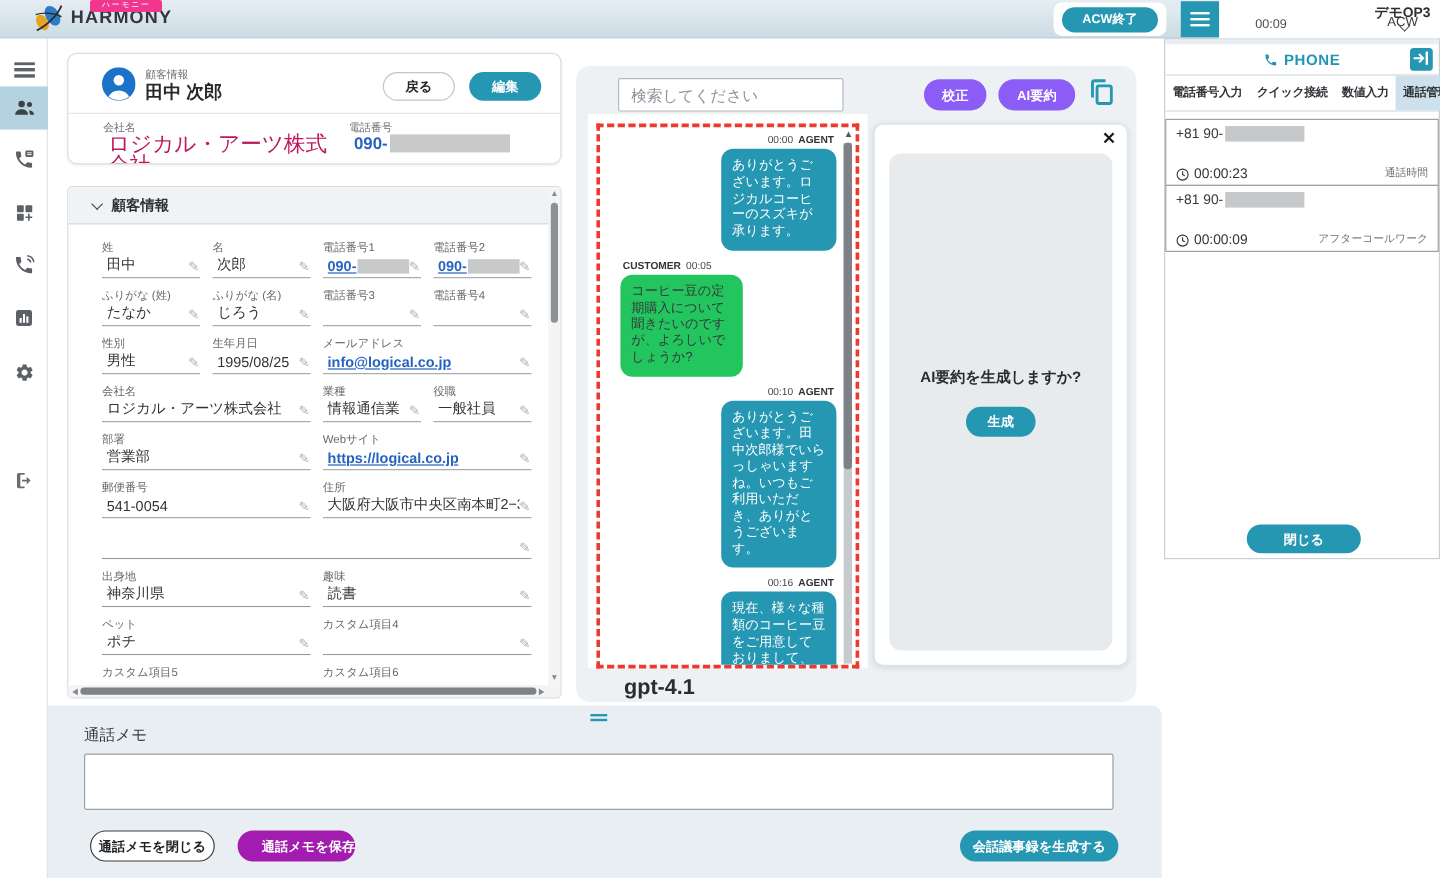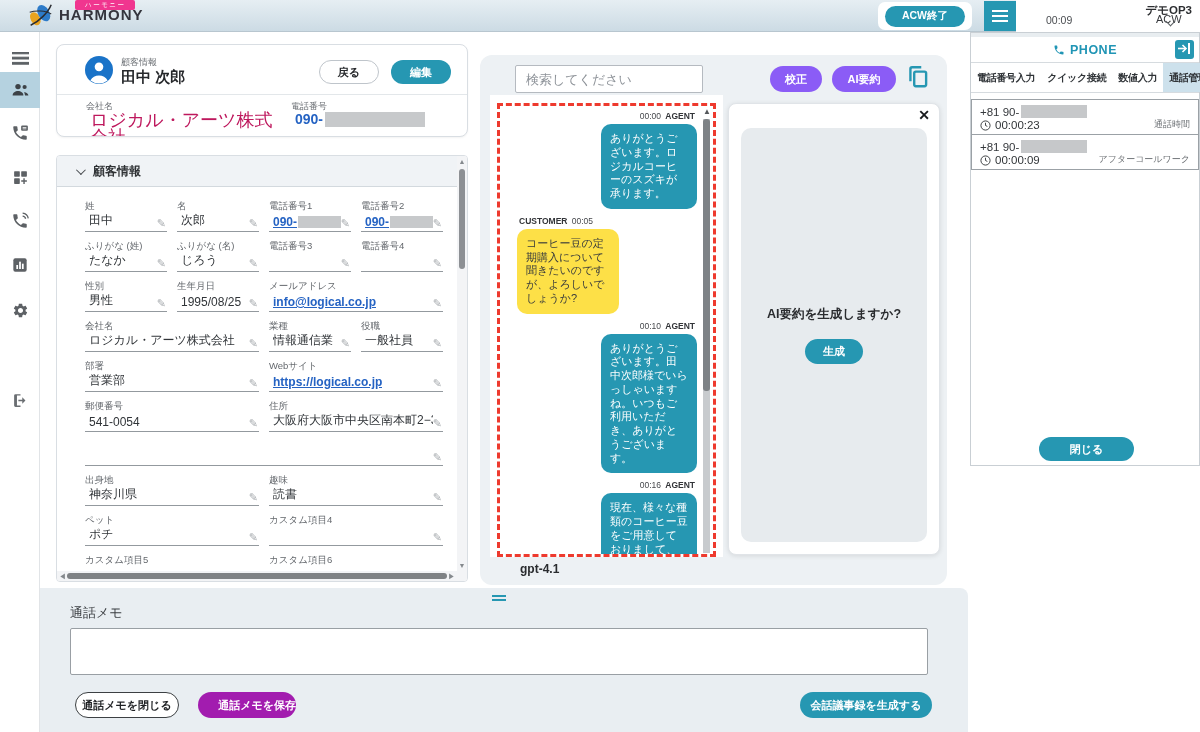--- a/index.html
+++ b/index.html
@@ -86,26 +86,26 @@
   .btn-aisum { left:352px; top:11px; width:64px; }
   .copy-btn { position:absolute; left:424px; top:9px; width:28px; height:28px; background:transparent; border:none; cursor:pointer; }
   .transcript-bg { position:absolute; left:10px; top:40px; width:233px; height:462px; background:#fff; }
   .dashed { position:absolute; left:17px; top:48px; width:219px; height:454px; border:3px dashed #ee3a2e; overflow:hidden; }
   .messages { position:absolute; left:0; top:0; right:0; bottom:0; padding:2px 16px 0 17px; overflow:hidden; }
   .msg-meta { font-size:8.5px; color:#46484c; margin:3px 2px; white-space:nowrap; }
   .msg-meta b { color:#323438; }
   .msg-meta.right { text-align:right; }
   .bubble { border-radius:10px; padding:8px 9px; font-size:11px; line-height:1.25; margin-bottom:7px; word-break:break-all; }
   .bubble.agent { width:96px; margin-left:auto; background:#2697b2; color:#fff; }
-  .bubble.customer { width:102px; background:#fde047; color:#36393c; }
+  .bubble.customer { width:102px; background:#22c55e; color:#36393c; }
   .t-scroll { position:absolute; right:1px; top:1px; bottom:1px; width:10px; }
   .t-scroll .sb-arrow { position:absolute; top:0; left:0; width:10px; text-align:center; font-size:8px; color:#54575b; cursor:pointer; }
   .t-track { position:absolute; left:1px; top:12px; bottom:0; width:7px; background:#c8cbce; }
   .t-thumb { position:absolute; left:1px; top:12px; width:7px; height:272px; background:#7e8286; border-radius:3px; cursor:pointer; }
-  .model-label { position:absolute; left:40px; top:507px; font-size:12px; font-weight:bold; color:#2a2c2f; }
+  .model-label { position:absolute; left:40px; top:507px; font-size:18px; font-weight:bold; color:#2a2c2f; }
 
   
   .ai-panel { position:absolute; left:248px; top:48px; width:212px; height:452px; background:#fff; border:1px solid #e0e4e8;
     border-radius:8px; box-shadow:0 1px 5px rgba(0,0,0,.10); }
   .ai-close { position:absolute; right:9px; top:3px; font-size:14px; font-weight:bold; color:#17191c; background:none; border:none; cursor:pointer; font-family:inherit; }
   .ai-inner { position:absolute; left:12px; top:24px; right:12px; bottom:12px; background:#e7ebee; border-radius:10px;
     display:flex; flex-direction:column; align-items:center; justify-content:center; gap:16px; }
   .ai-prompt { font-size:12.5px; font-weight:bold; color:#292b2e; }
   .ai-generate { width:58px; height:25px; border:none; border-radius:13px; background:#2697b2; color:#fff; font-size:11px; font-weight:bold; cursor:pointer; font-family:inherit; }
 
@@ -115,21 +115,21 @@
   .p-header { position:relative; height:26px; border-bottom:1px solid #d6dbdf; display:flex; align-items:center; justify-content:center; gap:5px; }
   .p-title { font-size:12.5px; font-weight:bold; color:#2095b5; letter-spacing:.5px; }
   .p-exit { position:absolute; right:5px; top:3px; width:19px; height:19px; background:#2697b2; border:none; border-radius:3px; cursor:pointer; padding:2px 1px; }
   .p-tabs { height:30px; display:flex; border-bottom:1px solid #d6dbdf; align-items:stretch; }
   .p-tab { font-size:10px; font-weight:bold; color:#2f3337; line-height:30px; padding:0 6px; white-space:nowrap; letter-spacing:-.3px; cursor:pointer; }
   .p-tab.active { background:#cde1ec; }
   .call-card { border:1px solid #9ba1a6; margin-top:-1px; padding:5px 8px 3px; background:#fff; }
   .call-card:first-of-type { margin-top:6px; }
   .call-number { font-size:11.5px; color:#35383c; display:flex; align-items:center; }
   .redact-call { display:inline-block; width:66px; height:13px; background:#c6c8ca; margin-left:2px; }
-  .call-bottom { display:flex; justify-content:space-between; align-items:flex-end; margin-top:0; }
+  .call-bottom { display:flex; justify-content:space-between; align-items:flex-end; margin-top:20px; }
   .call-time { display:flex; align-items:center; gap:4px; font-size:11.5px; color:#303437; }
   .call-status { font-size:9px; color:#6d7175; }
   .p-close { position:absolute; left:68px; bottom:4px; width:95px; height:24px; border:none; border-radius:12px; background:#2697b2;
     color:#fff; font-size:11px; font-weight:bold; cursor:pointer; font-family:inherit; }
 
   
   .memo { position:absolute; left:30px; top:588px; width:938px; height:144px; background:#e9eef2; border-radius:8px 8px 0 0; }
   .handle { position:absolute; left:50%; top:7px; width:14px; margin-left:-7px; cursor:row-resize; }
   .handle i { display:block; height:2px; background:#2697b2; margin-bottom:2px; }
   .memo-label { position:absolute; left:40px; top:16px; font-size:13px; color:#393c40; }

